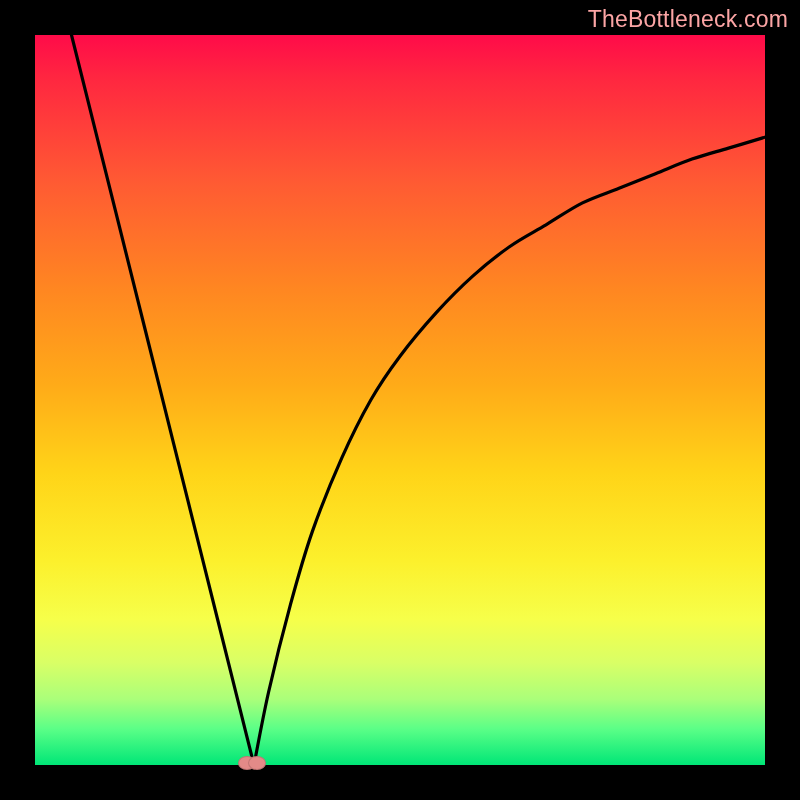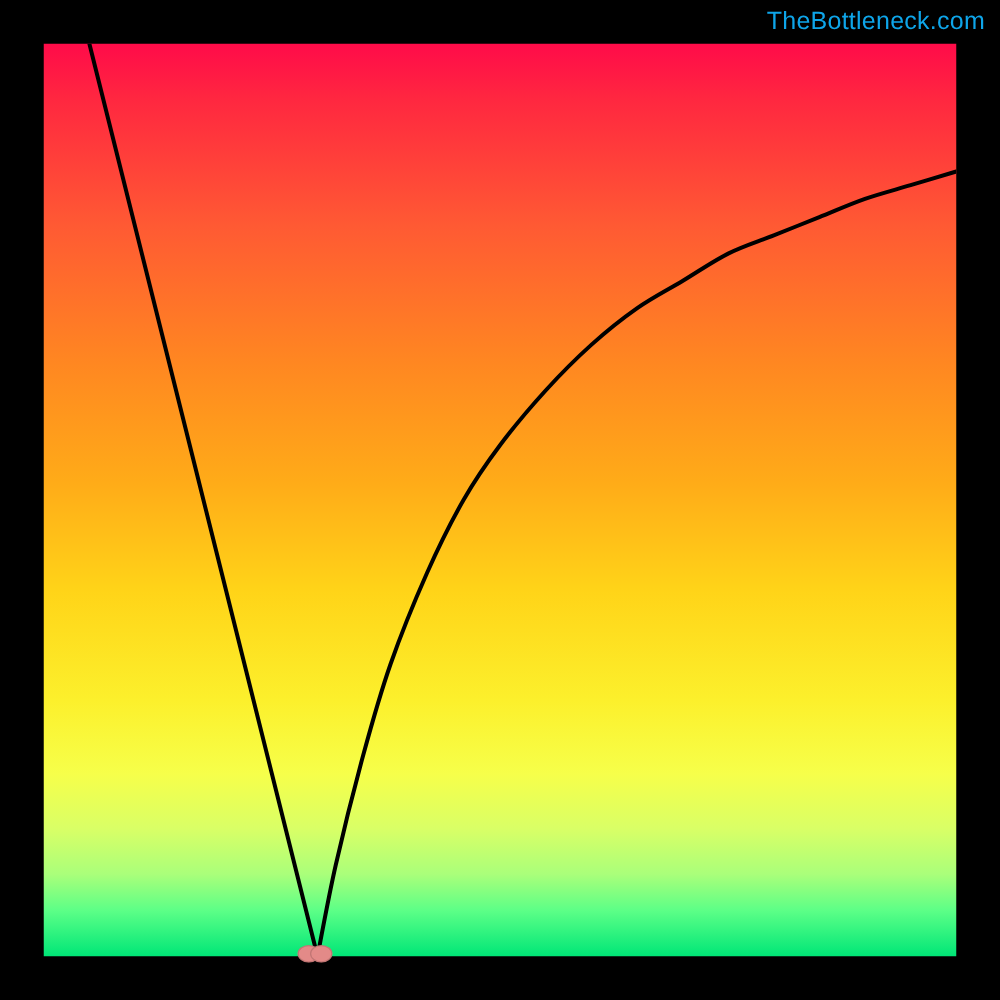--- a/index.html
+++ b/index.html
@@ -34,22 +34,22 @@
       #d9ff66 86%,
       #aaff7a 91%,
       #5cff87 95%,
       #00e677 100%
     );
   }
   .attribution {
     position: absolute;
     top: 6px;
     right: 12px;
-    color: #0ea5e9;
-    font-size: 20px;
+    color: #fca5a5;
+    font-size: 23px;
     font-weight: 400;
     letter-spacing: 0.2px;
   }
   svg.curve {
     position: absolute;
     inset: 0;
     width: 730px;
     height: 730px;
   }
   .dot {

